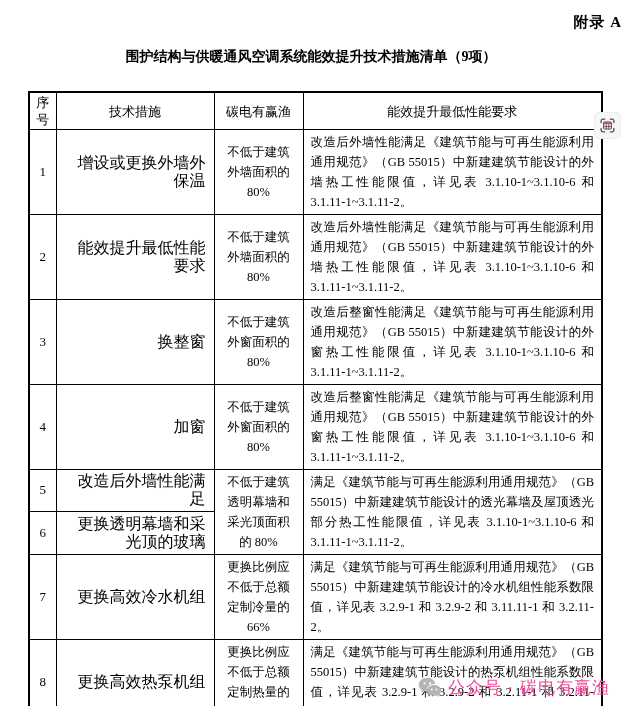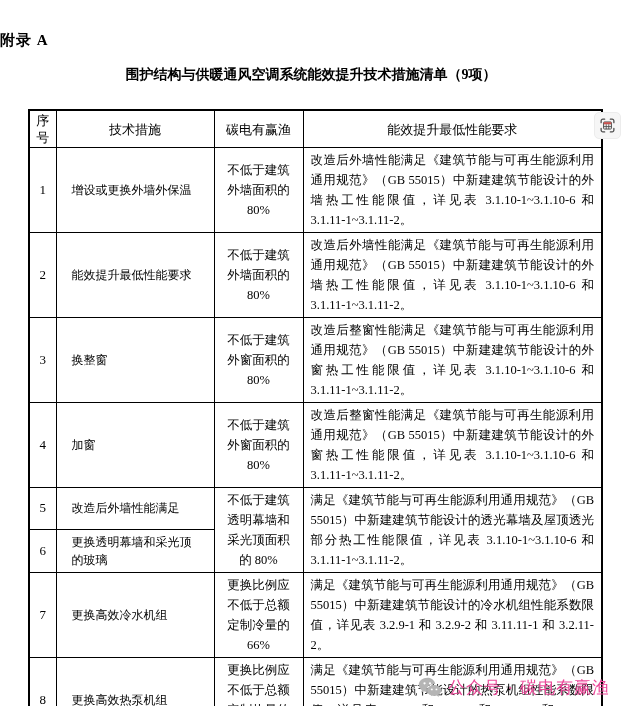--- a/index.html
+++ b/index.html
@@ -5,25 +5,26 @@
   html,body{margin:0;padding:0;}
   body{
     width:622px;height:706px;
     background:#ffffff;
     position:relative;
     font-family:"Liberation Serif","DejaVu Serif",serif;
     color:#000;
     overflow:hidden;
   }
   .h1{
-    text-align:left;
+    text-align:right;
     font-weight:bold;
     font-size:15px;
-    padding-top:31px;
+    padding-top:13px;
     letter-spacing:1px;
+    margin-left:31px;
   }
   .h2{
     text-align:center;
     font-weight:bold;
     font-size:14px;
     margin-top:16px;
   }
   table.measures{
     border-collapse:collapse;
     table-layout:fixed;
@@ -47,23 +48,23 @@
     text-align:center;
     line-height:17px;
     padding:1px;
   }
   td.c-num{
     text-align:center;
     font-size:13px;
     padding:1px;
   }
   td.c-measure{
-    text-align:left;
-    font-size:12px;
-    padding:1px 15px;
+    text-align:right;
+    font-size:16px;
+    padding:1px 8px;
     line-height:18px;
   }
   td.c-ratio{
     text-align:center;
     font-size:12.5px;
     line-height:20px;
     padding:1px 9px;
   }
   td.c-req{
     text-align:justify;

